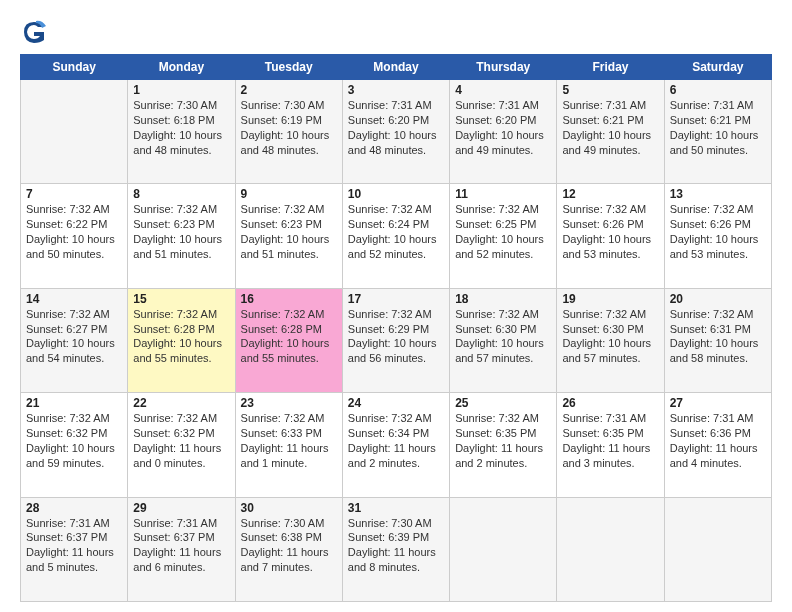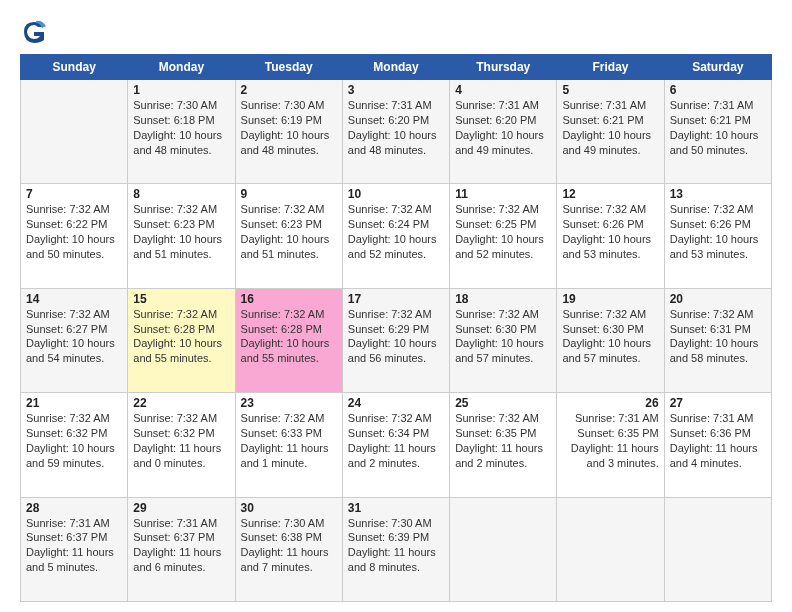--- a/index.html
+++ b/index.html
@@ -300,21 +300,21 @@
 Daylight: 11 hours
 and 2 minutes.</div>
           </td>
           <td style="background: rgb(255, 255, 255);">
             <span class="day-number">25</span>
             <div class="day-info" style="white-space: pre-line;">Sunrise: 7:32 AM
 Sunset: 6:35 PM
 Daylight: 11 hours
 and 2 minutes.</div>
           </td>
-          <td style="background: rgb(255, 255, 255); text-align: right;">
+          <td style="background: rgb(255, 255, 255);">
             <span class="day-number">26</span>
             <div class="day-info" style="white-space: pre-line;">Sunrise: 7:31 AM
 Sunset: 6:35 PM
 Daylight: 11 hours
 and 3 minutes.</div>
           </td>
           <td style="background: rgb(255, 255, 255);">
             <span class="day-number">27</span>
             <div class="day-info" style="white-space: pre-line;">Sunrise: 7:31 AM
 Sunset: 6:36 PM

